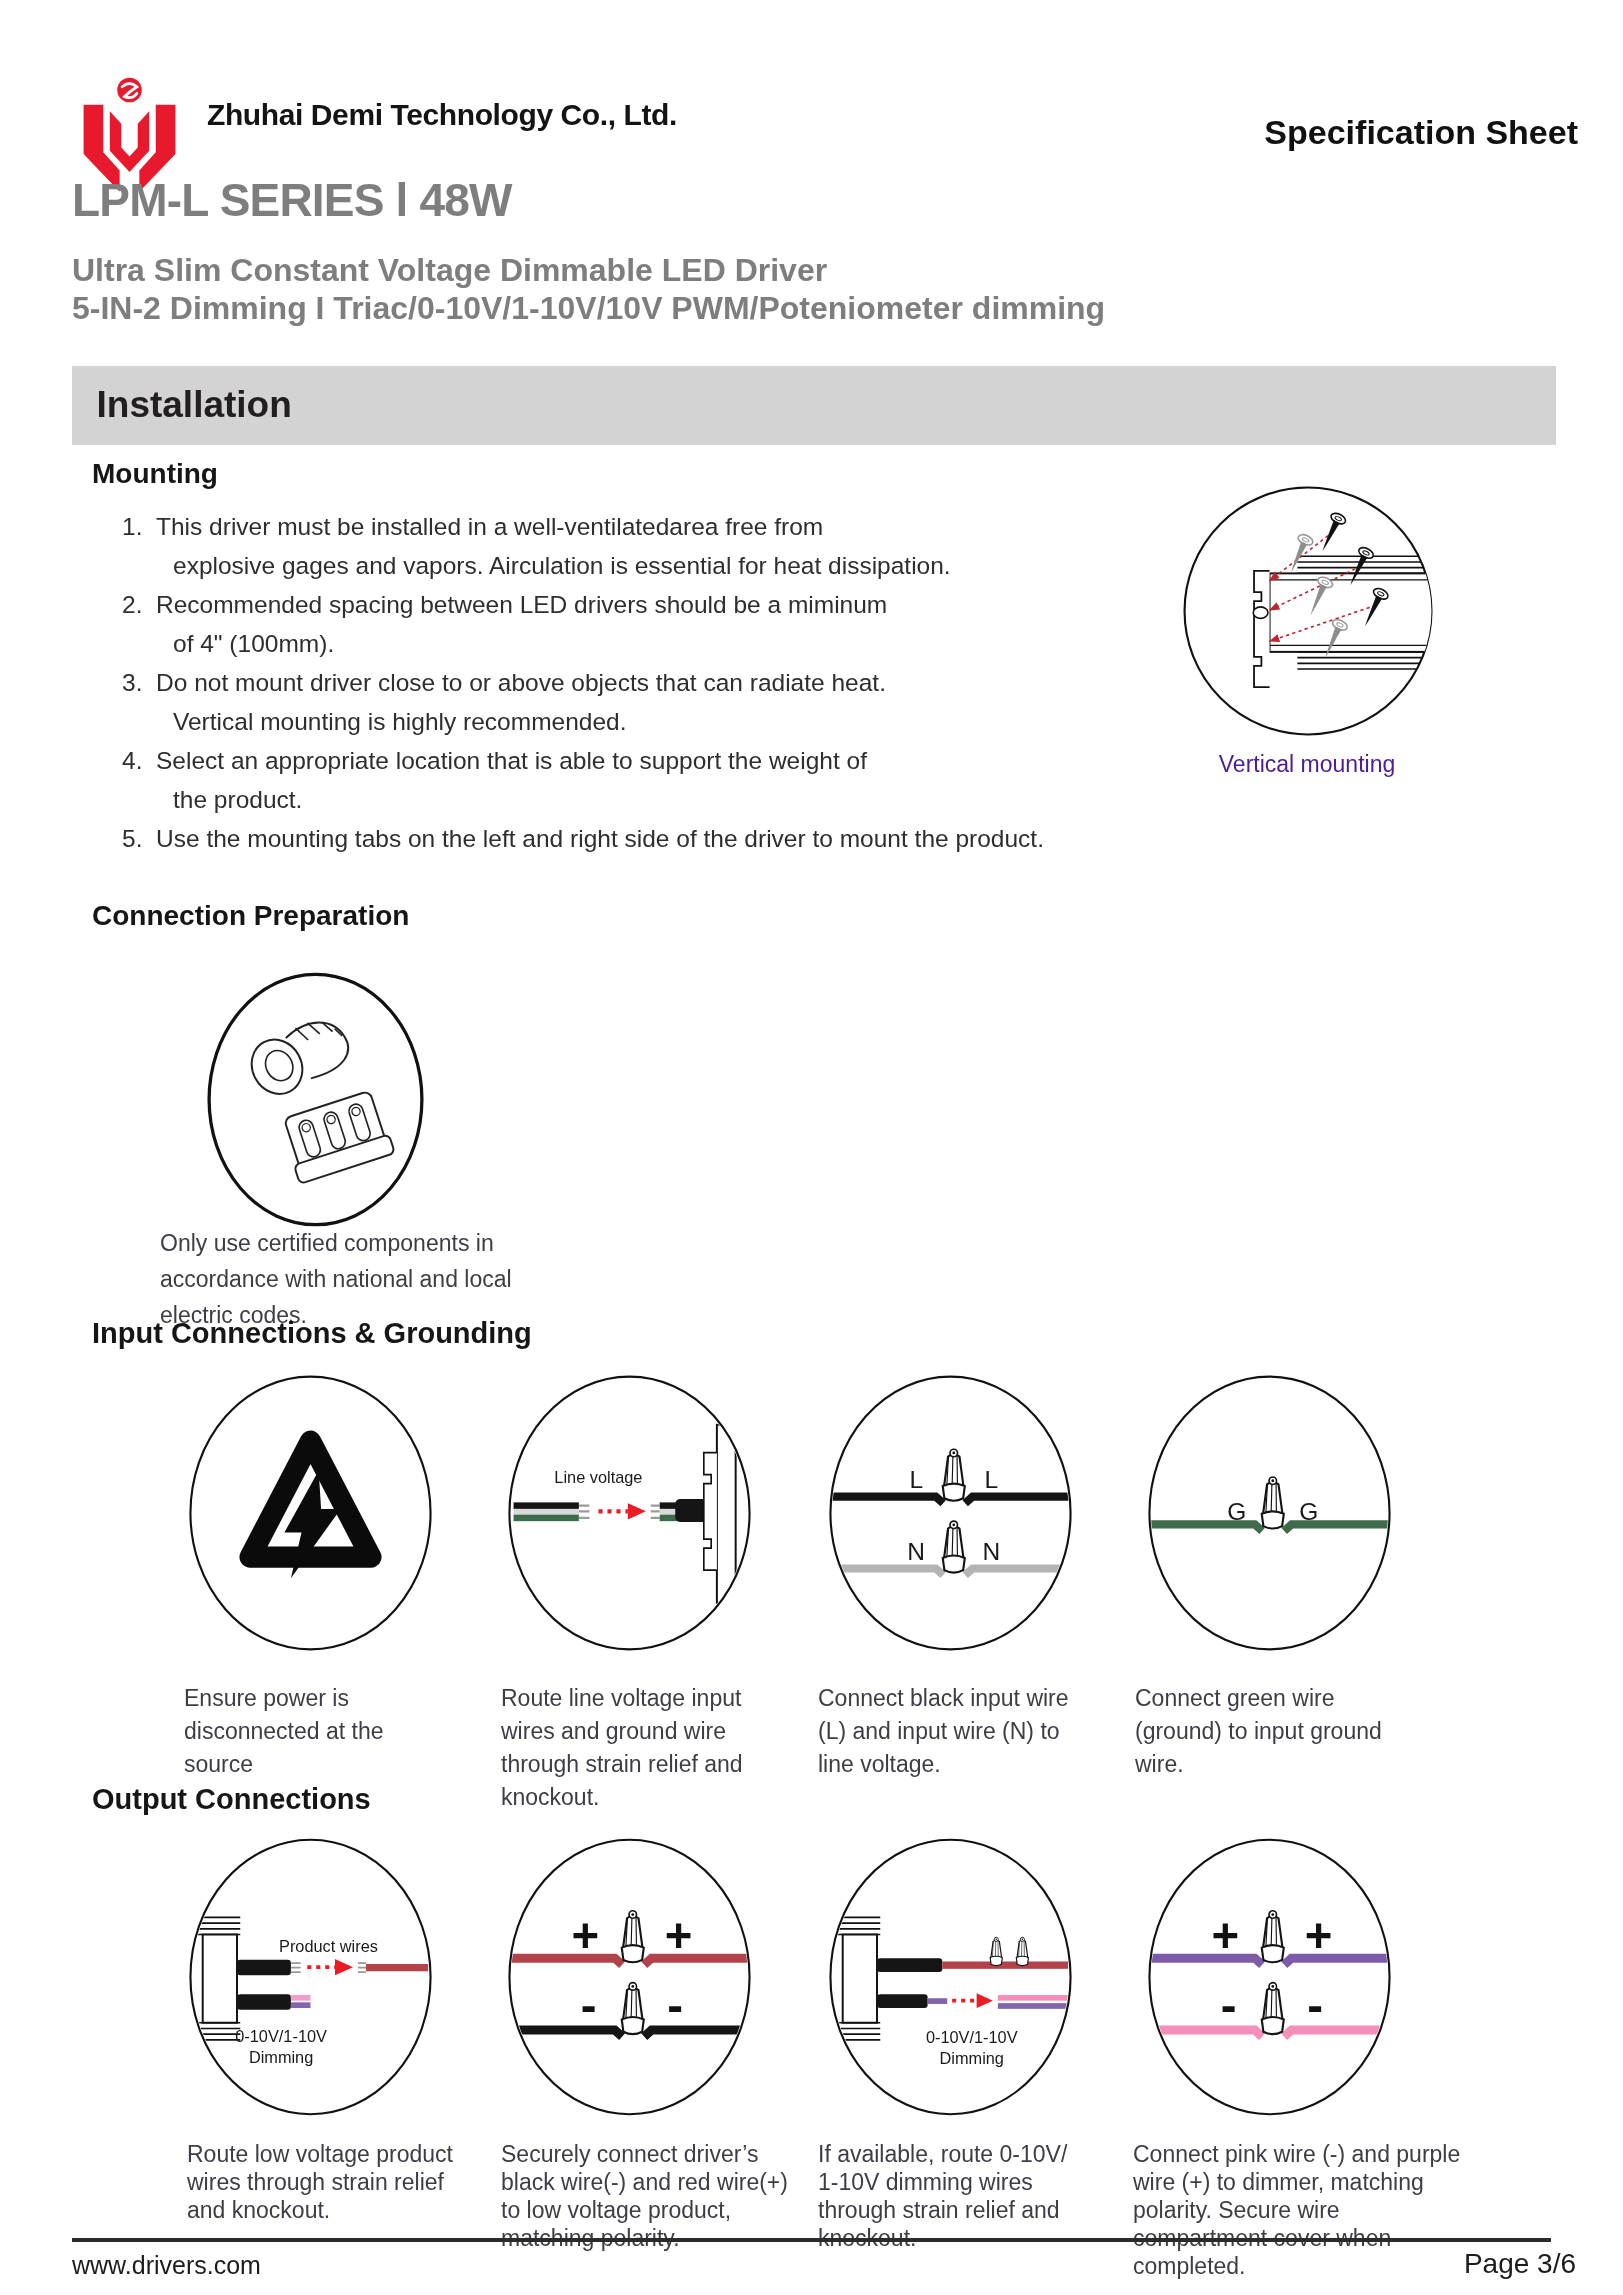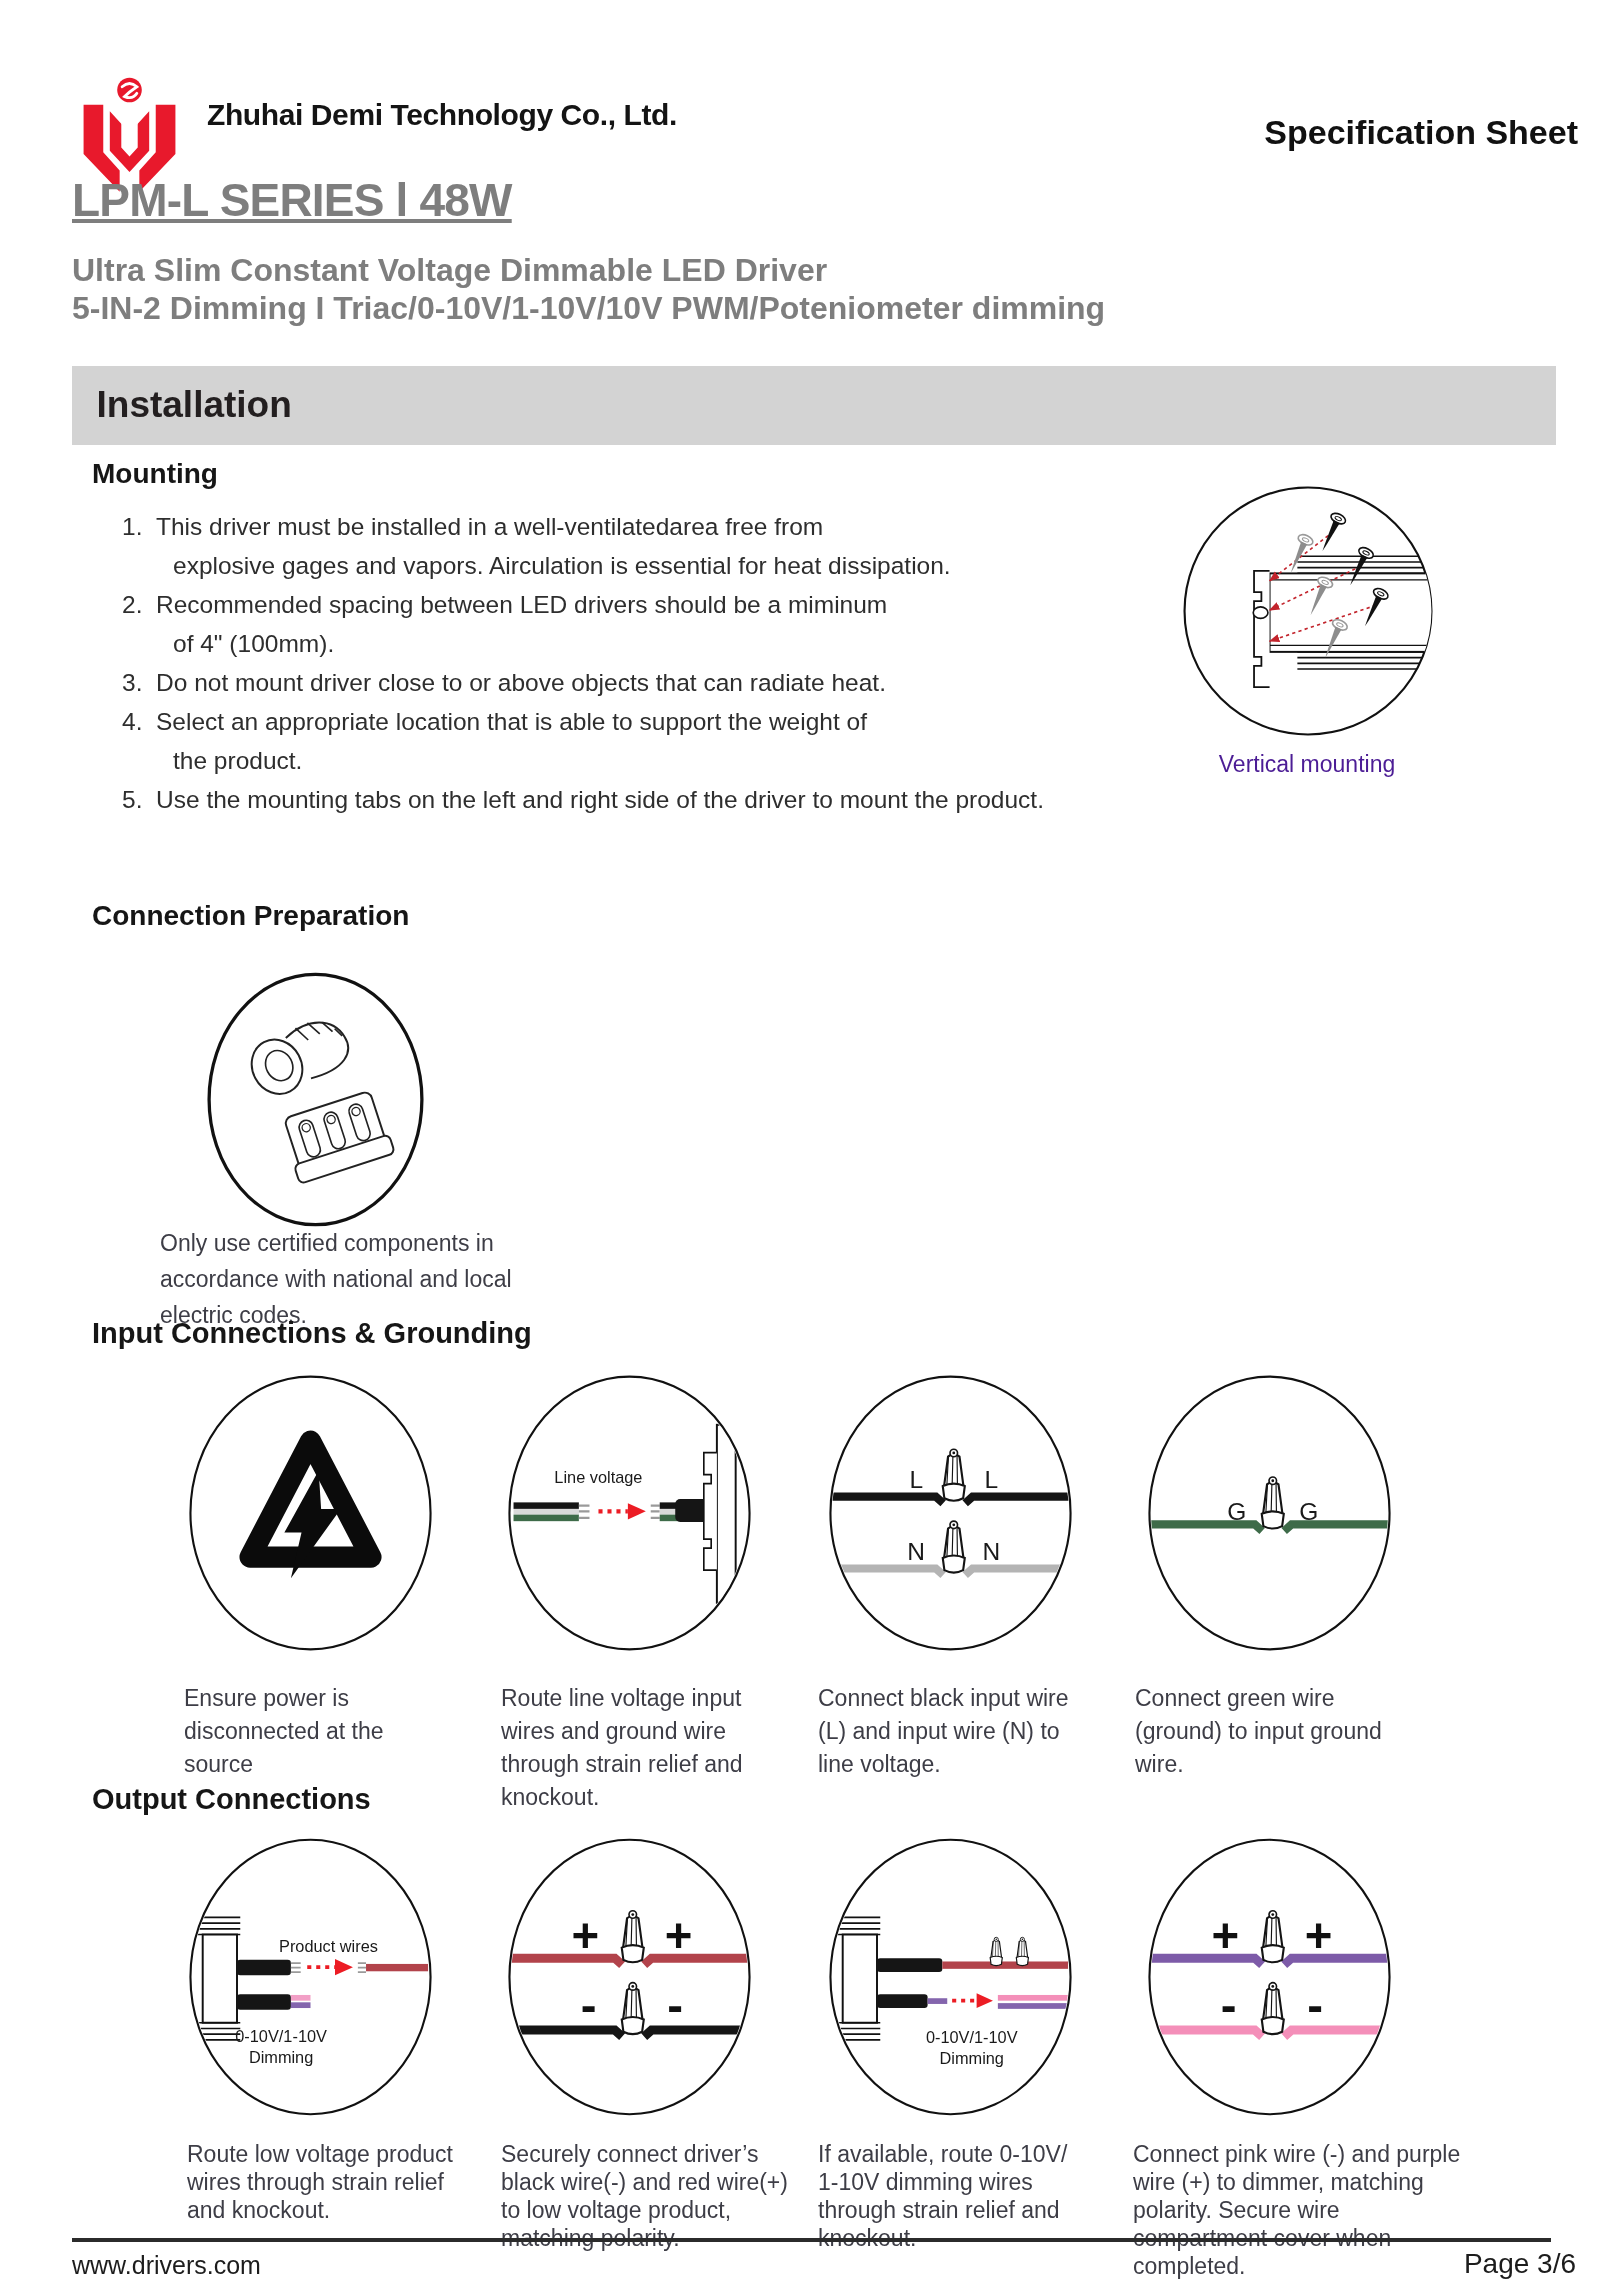--- a/index.html
+++ b/index.html
@@ -4,21 +4,21 @@
 <style>
   html,body{margin:0;padding:0;background:#ffffff;}
   .page{
     position:relative;width:1623px;height:2295px;background:#fff;
     font-family:"Liberation Sans","DejaVu Sans",sans-serif;overflow:hidden;color:#1a1a1a;padding-left:25px;
   }
   .abs{position:absolute;}
   
   .company{left:207px;top:98px;font-size:30px;font-weight:700;color:#141414;letter-spacing:-0.4px;}
   .specsheet{right:70px;top:113px;font-size:34px;font-weight:700;color:#111;}
-  .title{left:72px;top:173px;font-size:46px;font-weight:700;color:#7e7e7e;letter-spacing:-0.8px;text-decoration:underline;}
+  .title{left:72px;top:173px;font-size:46px;font-weight:700;color:#7e7e7e;letter-spacing:-0.8px;}
   .sub1{left:72px;top:240px;font-size:32px;font-weight:700;color:#7e7e7e;margin-top:12px;}
   .sub2{left:72px;top:290px;font-size:32px;font-weight:700;color:#7e7e7e;}
   
   .instbar{left:72px;top:366px;width:1484px;height:79px;background:#d3d3d3;}
   .instbar span{display:block;margin:18px 0 0 24.5px;font-size:37px;font-weight:700;color:#231f20;}
   .h2{font-size:28px;font-weight:700;color:#161616;}
   
   .mlist{left:82px;top:507px;width:1162px;font-size:24.5px;color:#2e2e2e;line-height:39px;margin-left:40px;}
   .mlist .l1{white-space:nowrap;}
   .mlist .num{display:inline-block;min-width:34px;}
@@ -92,20 +92,21 @@
     <div>
       <div class="l1"><span class="num">1.</span><span>This driver must be installed in a well-ventilatedarea free from</span></div>
       <div class="l2">explosive gages and vapors. Airculation is essential for heat dissipation.</div>
     </div>
     <div>
       <div class="l1"><span class="num">2.</span><span>Recommended spacing between LED drivers should be a miminum</span></div>
       <div class="l2">of 4" (100mm).</div>
     </div>
     <div>
       <div class="l1"><span class="num">3.</span><span>Do not mount driver close to or above objects that can radiate heat.</span></div>
+      <div class="l2">Vertical mounting is highly recommended.</div>
     </div>
     <div>
       <div class="l1"><span class="num">4.</span><span>Select an appropriate location that is able to support the weight of</span></div>
       <div class="l2">the product.</div>
     </div>
     <div>
       <div class="l1"><span class="num">5.</span><span>Use the mounting tabs on the left and right side of the driver to mount the product.</span></div>
     </div>
   </div>
 

